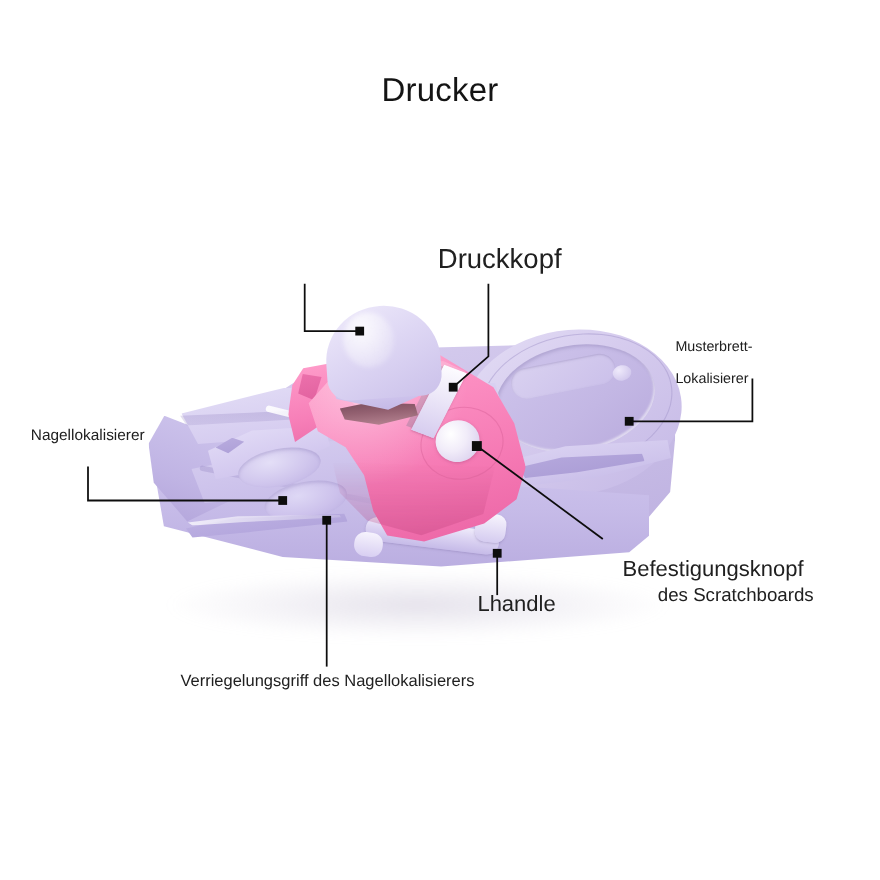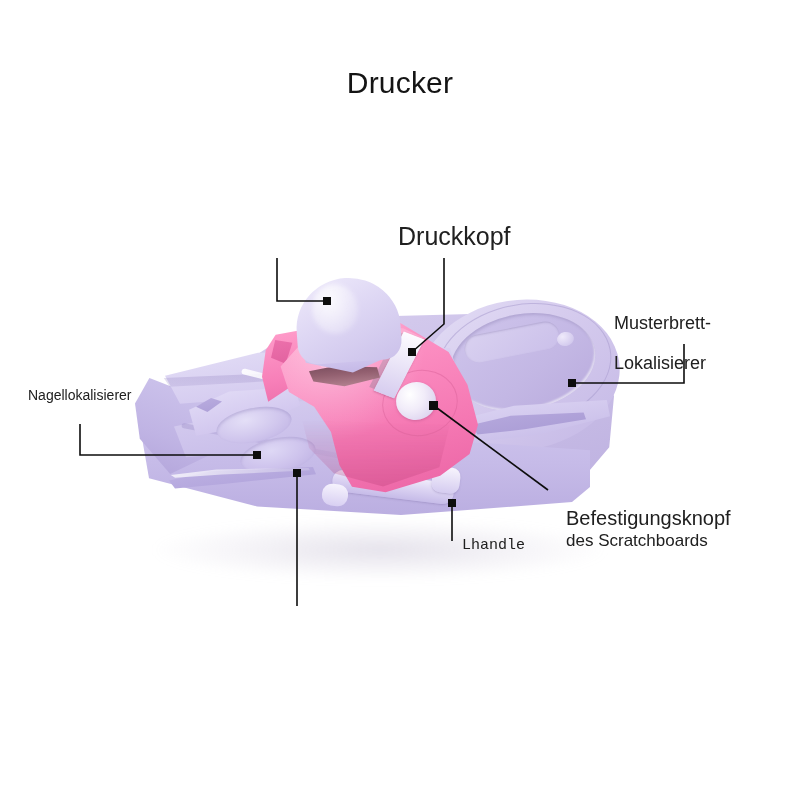--- a/index.html
+++ b/index.html
@@ -473,25 +473,25 @@
 
   
   .label {
     position: absolute;
     white-space: pre-line;
     color: #202020;
     line-height: 1.12;
   }
   .lbl-druckkopf   { left: 212px; top: 222px; font-size: 25px; }
   .lbl-kratzbrett  { left: 398px; top: 222px; font-size: 25px; }
-  .lbl-muster      { left: 614px; top: 293px; font-size: 18px; }
+  .lbl-muster      { left: 614px; top: 293px; font-size: 13px; }
   .lbl-nagel       { left: 28px;  top: 388px; font-size: 14px; }
   .lbl-befest      { left: 566px; top: 485px; font-size: 20px; }
-  .lbl-befest .sub { display: block; font-size: 17px; margin-top: 1px; }
-  .lbl-lhandle     { left: 462px; top: 538px; font-size: 15px; font-family: Liberation Mono, monospace; }
+  .lbl-befest .sub { display: block; font-size: 17px; margin-top: 1px; margin-left: 32px; }
+  .lbl-lhandle     { left: 434px; top: 538px; font-size: 20px; }
   .lbl-verrieg     { left: 164px; top: 612px; font-size: 15px; }
 
   
   #leaders {
     position: absolute;
     left: 0; top: 0;
     width: 800px; height: 800px;
     pointer-events: none;
   }
 </style>
@@ -594,14 +594,15 @@
 
   <div class="label lbl-nagel">Nagellokalisierer</div>
 
   <div class="label lbl-befest">
     <span>Befestigungsknopf</span>
     <span class="sub">des Scratchboards</span>
   </div>
 
   <div class="label lbl-lhandle">Lhandle</div>
 
+  <div class="label lbl-verrieg">Verriegelungsgriff des Nagellokalisierers</div>
 
 </div>
 
 </body></html>

